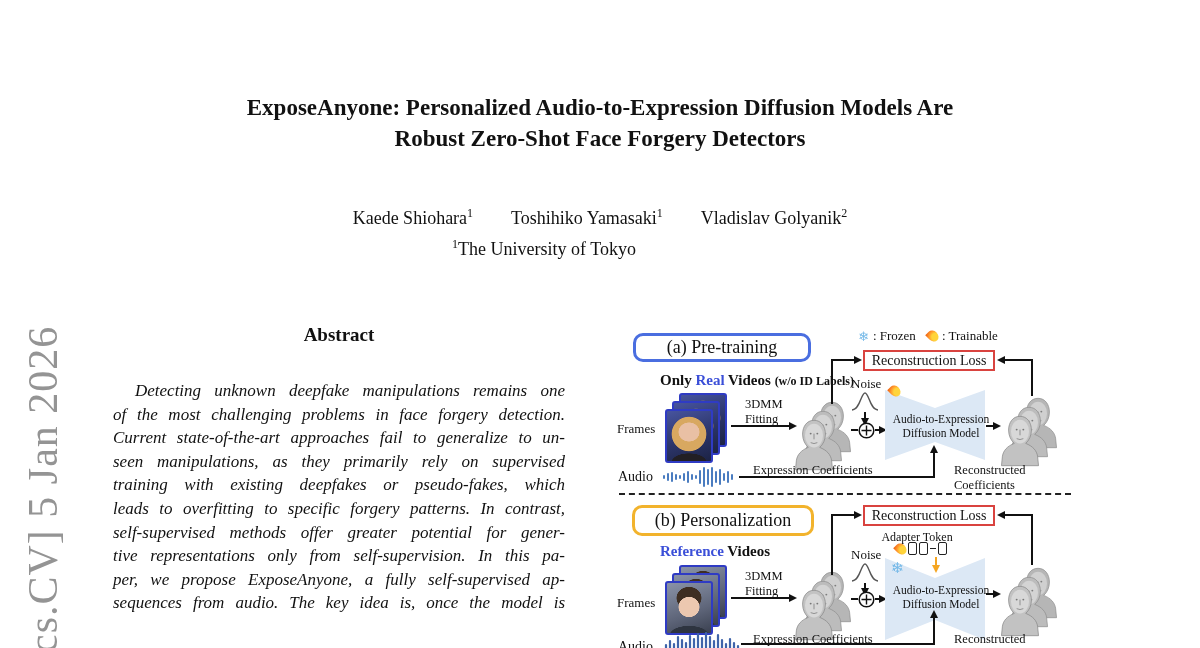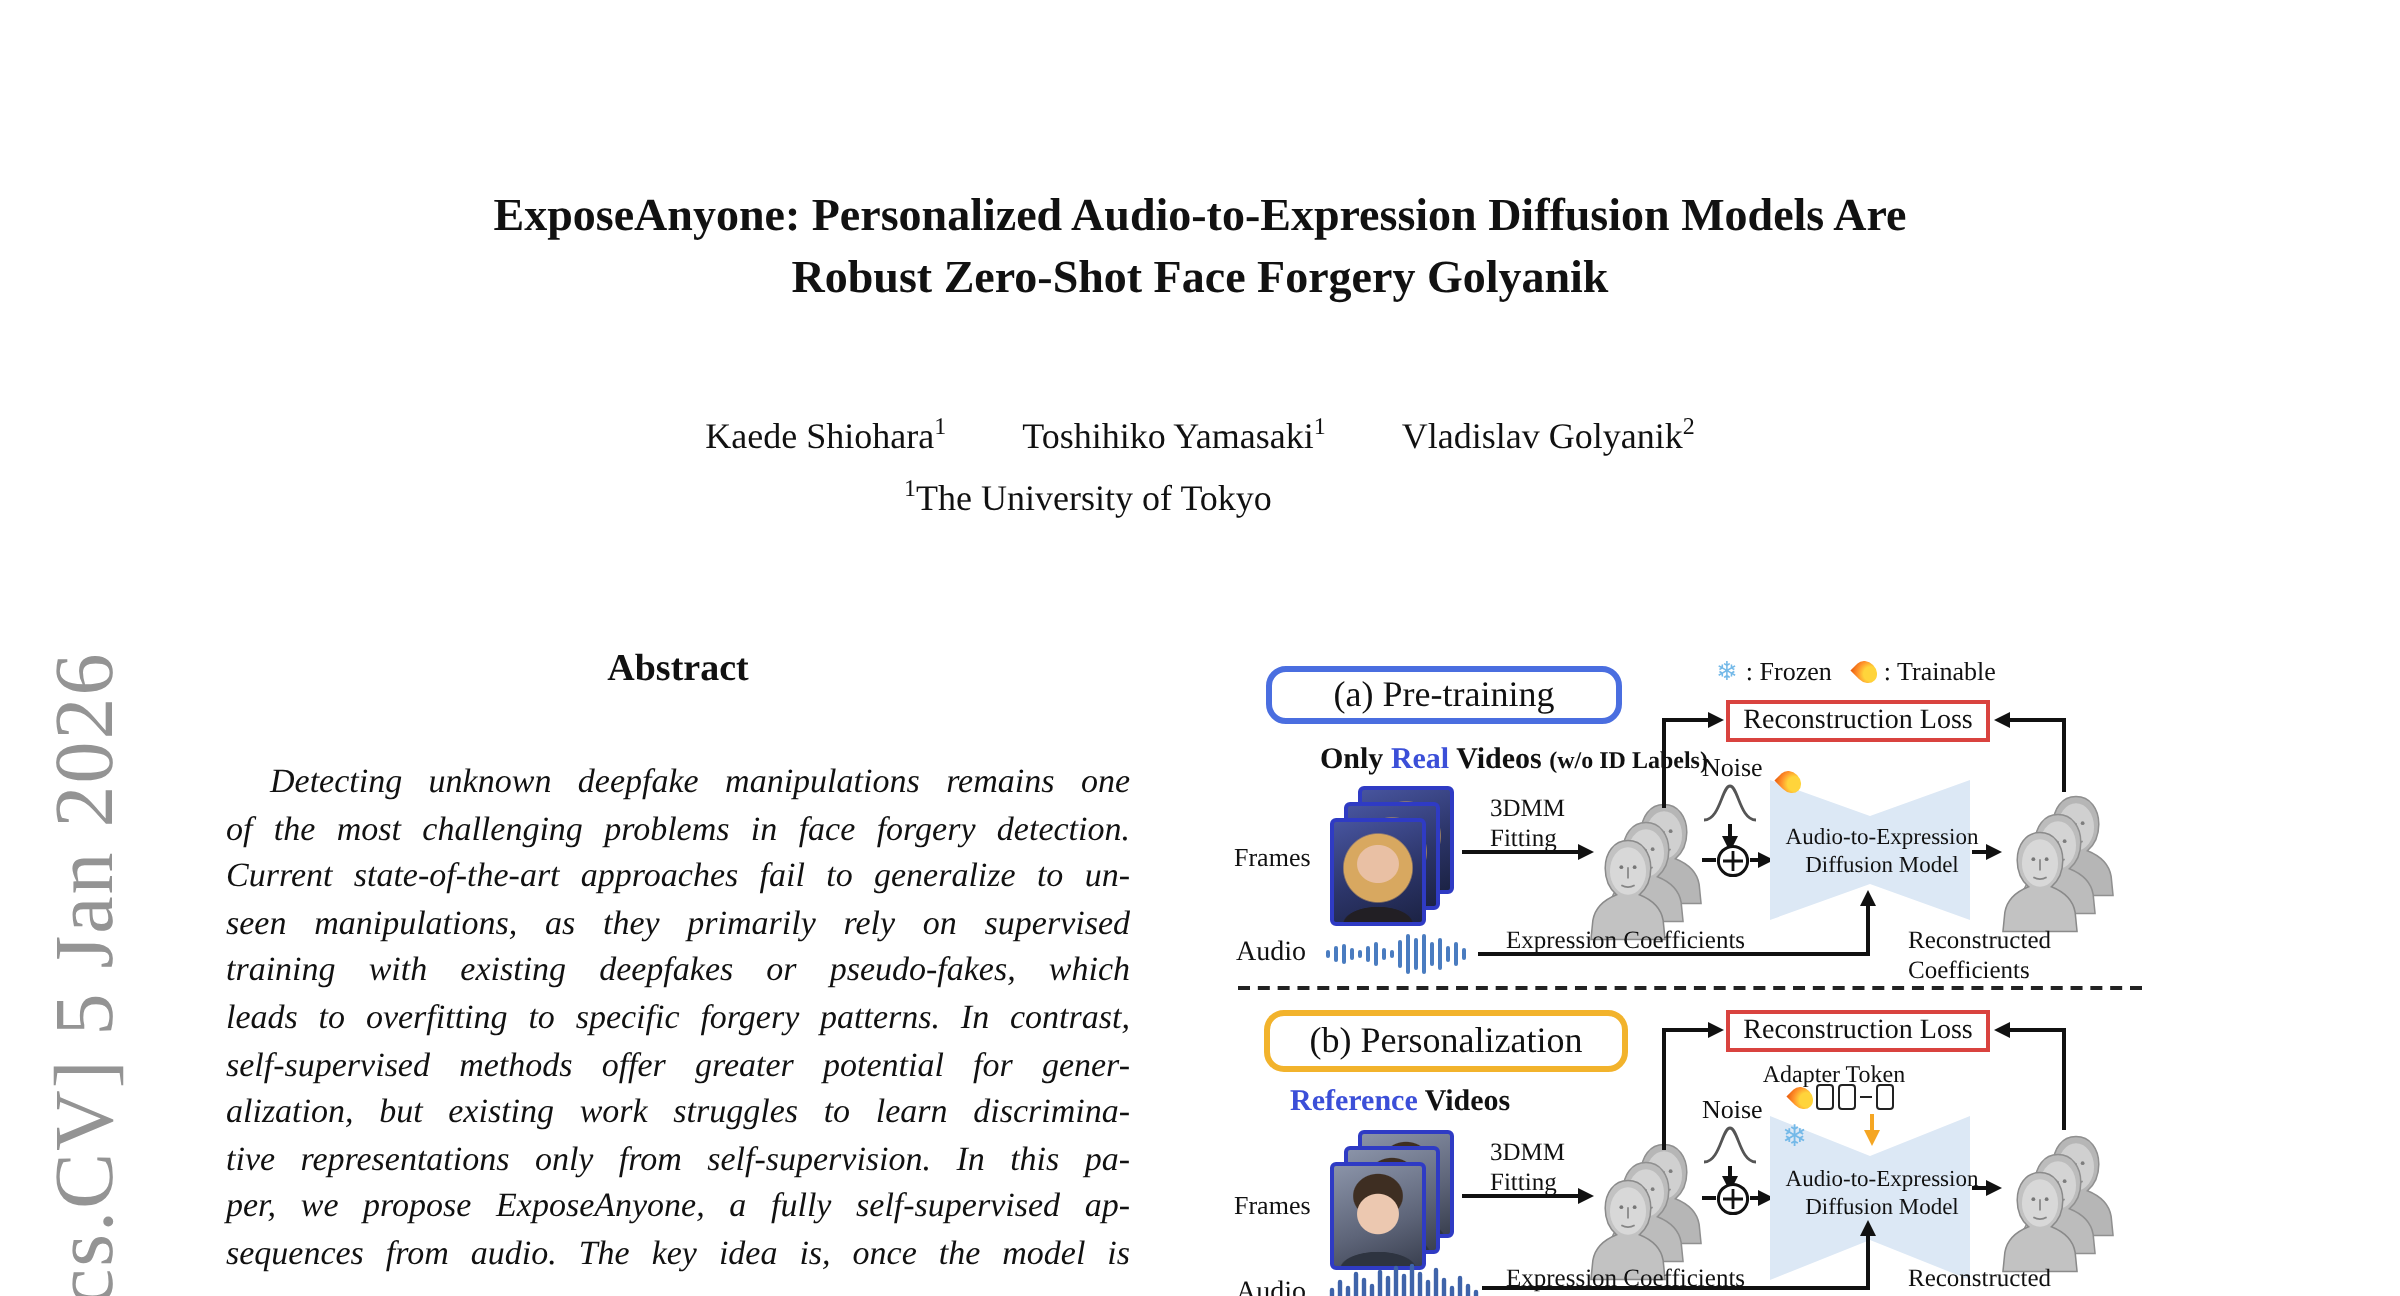--- a/index.html
+++ b/index.html
@@ -100,21 +100,21 @@
   .tokdash{width:6px;height:1.5px;background:#222;}
   .adapter{position:absolute;font-size:12px;white-space:nowrap;}
 </style>
 </head>
 <body>
 
 <div class="stamp">[cs.CV] 5 Jan 2026</div>
 
 <div class="title">
   <div>ExposeAnyone: Personalized Audio-to-Expression Diffusion Models Are</div>
-  <div>Robust Zero-Shot Face Forgery Golyanik</div>
+  <div>Robust Zero-Shot Face Forgery Detectors</div>
 </div>
 
 <div class="authors">
   <span><span>Kaede Shiohara</span><sup>1</sup></span>
   <span><span>Toshihiko Yamasaki</span><sup>1</sup></span>
   <span><span>Vladislav Golyanik</span><sup>2</sup></span>
 </div>
 
 <div class="affils">
   <span><sup>1</sup><span>The University of Tokyo</span></span>
@@ -123,21 +123,20 @@
 <div class="leftcol">
   <div class="abs-head">Abstract</div>
   <div class="abs-body">
     <div class="abs-line first">Detecting unknown deepfake manipulations remains one</div>
     <div class="abs-line">of the most challenging problems in face forgery detection.</div>
     <div class="abs-line">Current state-of-the-art approaches fail to generalize to un-</div>
     <div class="abs-line">seen manipulations, as they primarily rely on supervised</div>
     <div class="abs-line">training with existing deepfakes or pseudo-fakes, which</div>
     <div class="abs-line">leads to overfitting to specific forgery patterns. In contrast,</div>
     <div class="abs-line">self-supervised methods offer greater potential for gener-</div>
-    <div class="abs-line">alization, but existing work struggles to learn discrimina-</div>
     <div class="abs-line">tive representations only from self-supervision. In this pa-</div>
     <div class="abs-line">per, we propose ExposeAnyone, a fully self-supervised ap-</div>
     <div class="abs-line">sequences from audio. The key idea is, once the model is</div>
   </div>
 </div>
 
 <div class="fig">
 
   <div class="pbox a" style="left:18px;top:8px;width:178px;height:29px;">
     <span>(a) Pre-training</span>
@@ -294,21 +293,21 @@
   <div class="tokrow" style="left:281px;top:217px;">
     <span class="flame"></span>
     <span class="tok"></span>
     <span class="tok"></span>
     <span class="tokdash"></span>
     <span class="tok"></span>
   </div>
   <div class="vl orange" style="left:320px;top:232px;height:9px;"></div>
   <div class="ahd orange" style="left:316.5px;top:240px;"></div>
 
-  <div class="subt" style="left:30px;top:218px;width:140px;">
+  <div class="subt" style="left:30px;top:218px;width:140px;text-align:center;">
     <span class="blue">Reference</span><span> Videos</span>
   </div>
 
   <div class="frames-stack" style="left:50px;top:240px;">
     <div class="frm faceB" style="left:14px;top:0;"></div>
     <div class="frm faceB" style="left:7px;top:8px;"></div>
     <div class="frm faceB" style="left:0;top:16px;"></div>
   </div>
   <div class="flab" style="left:2px;top:270px;">Frames</div>
 

